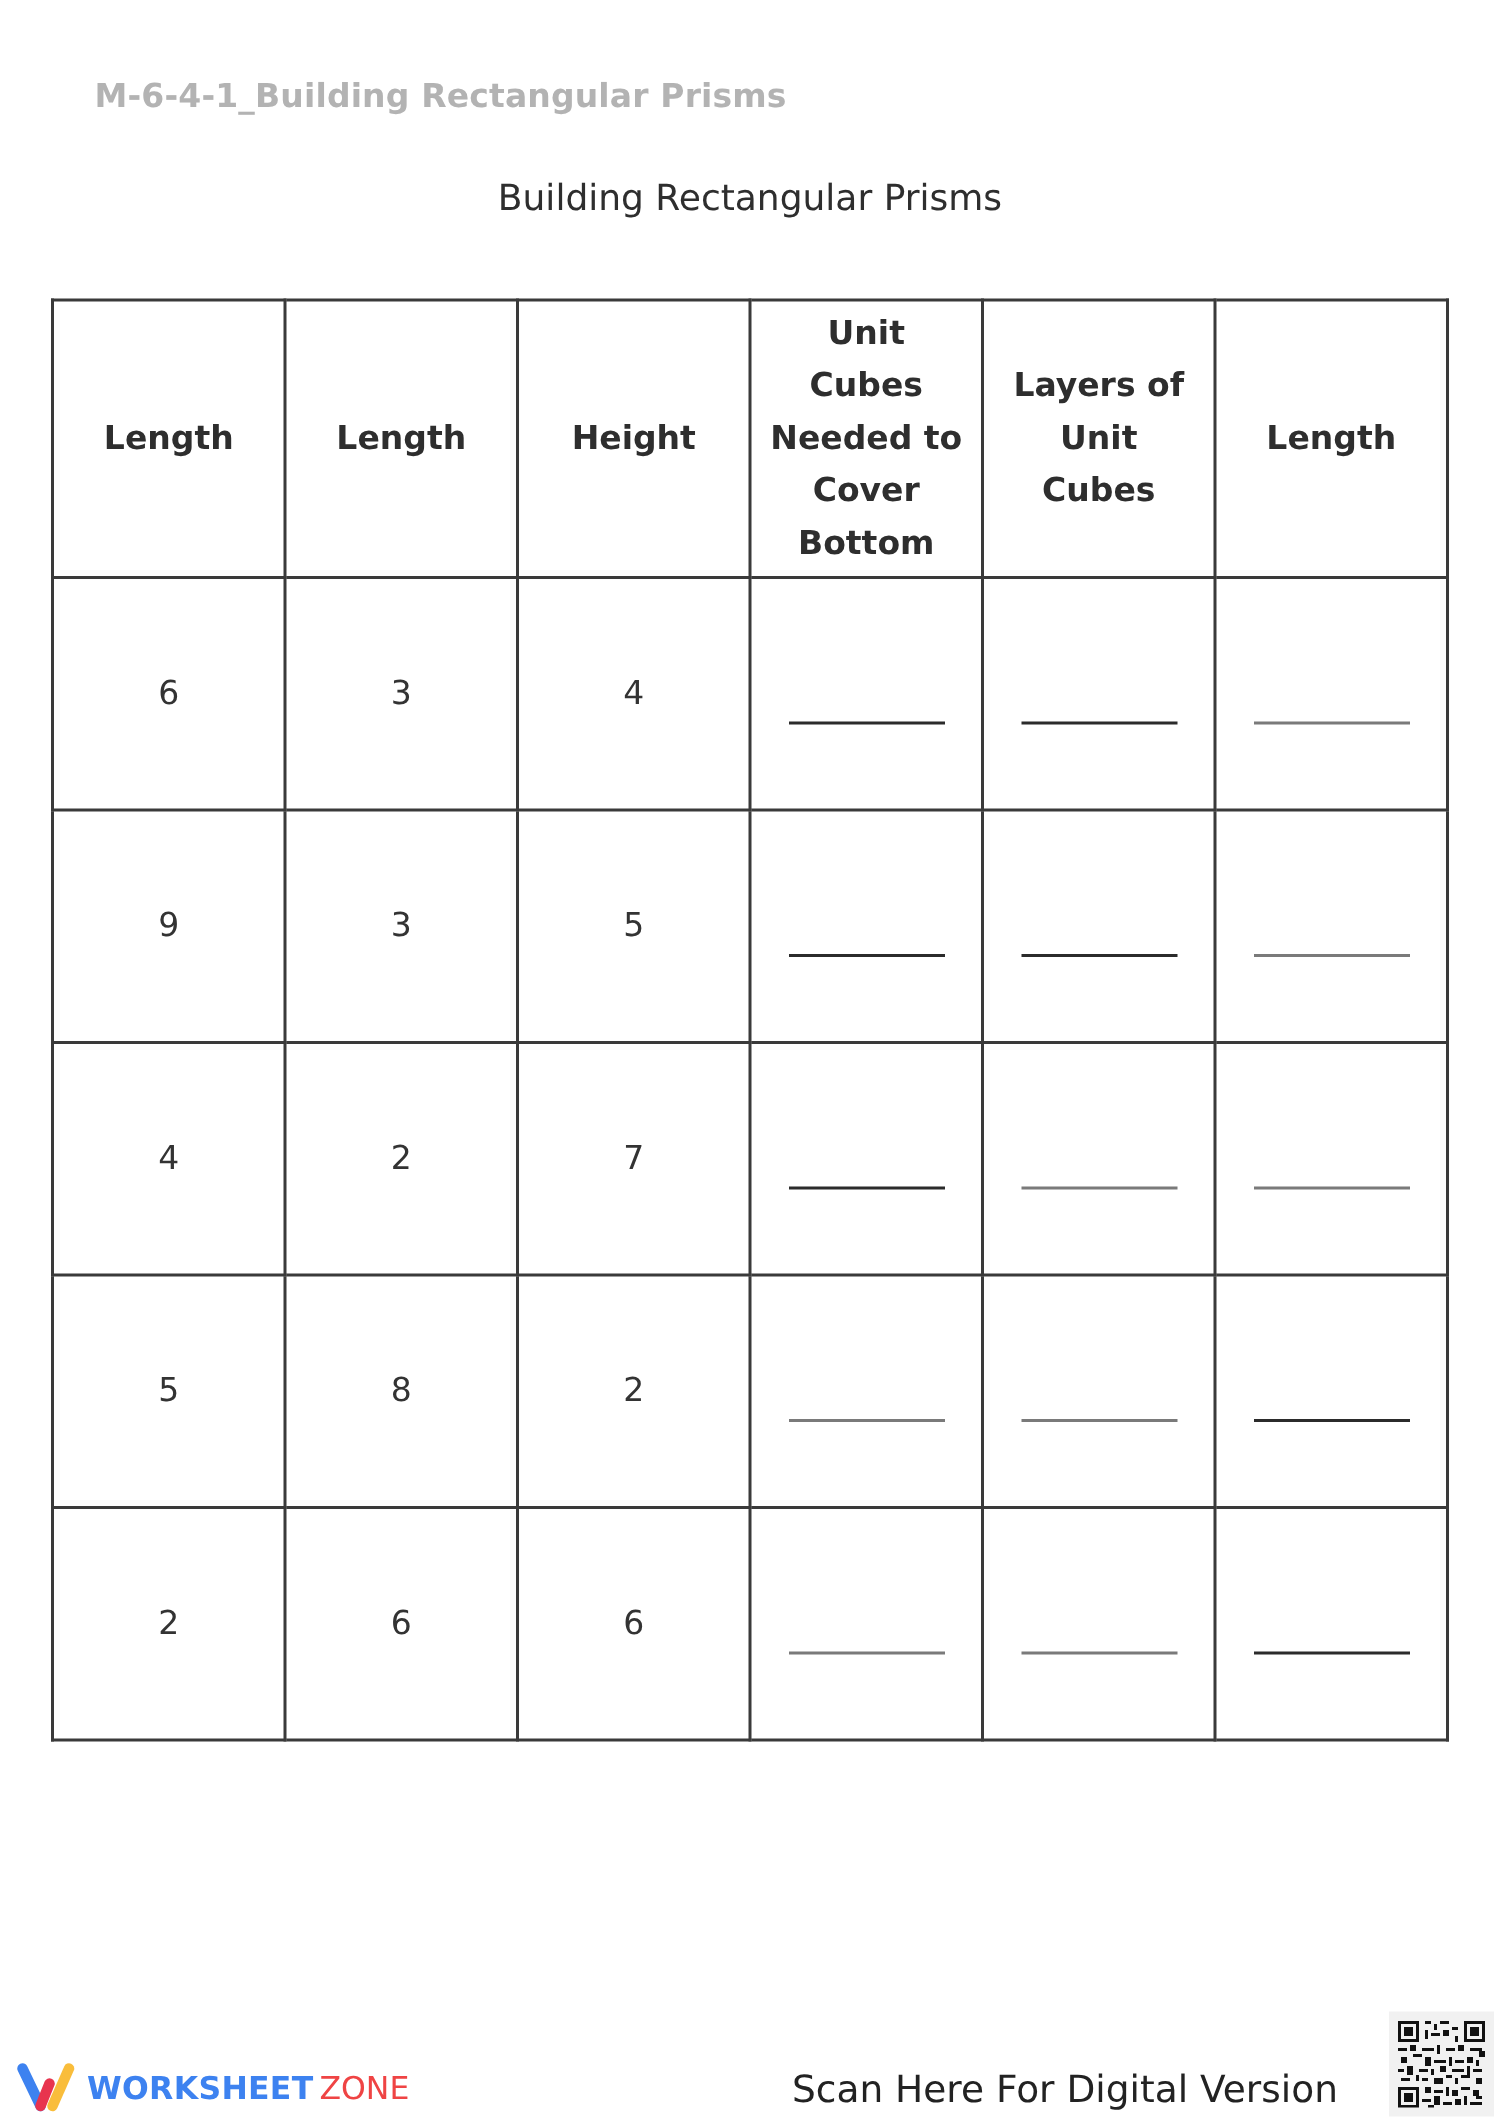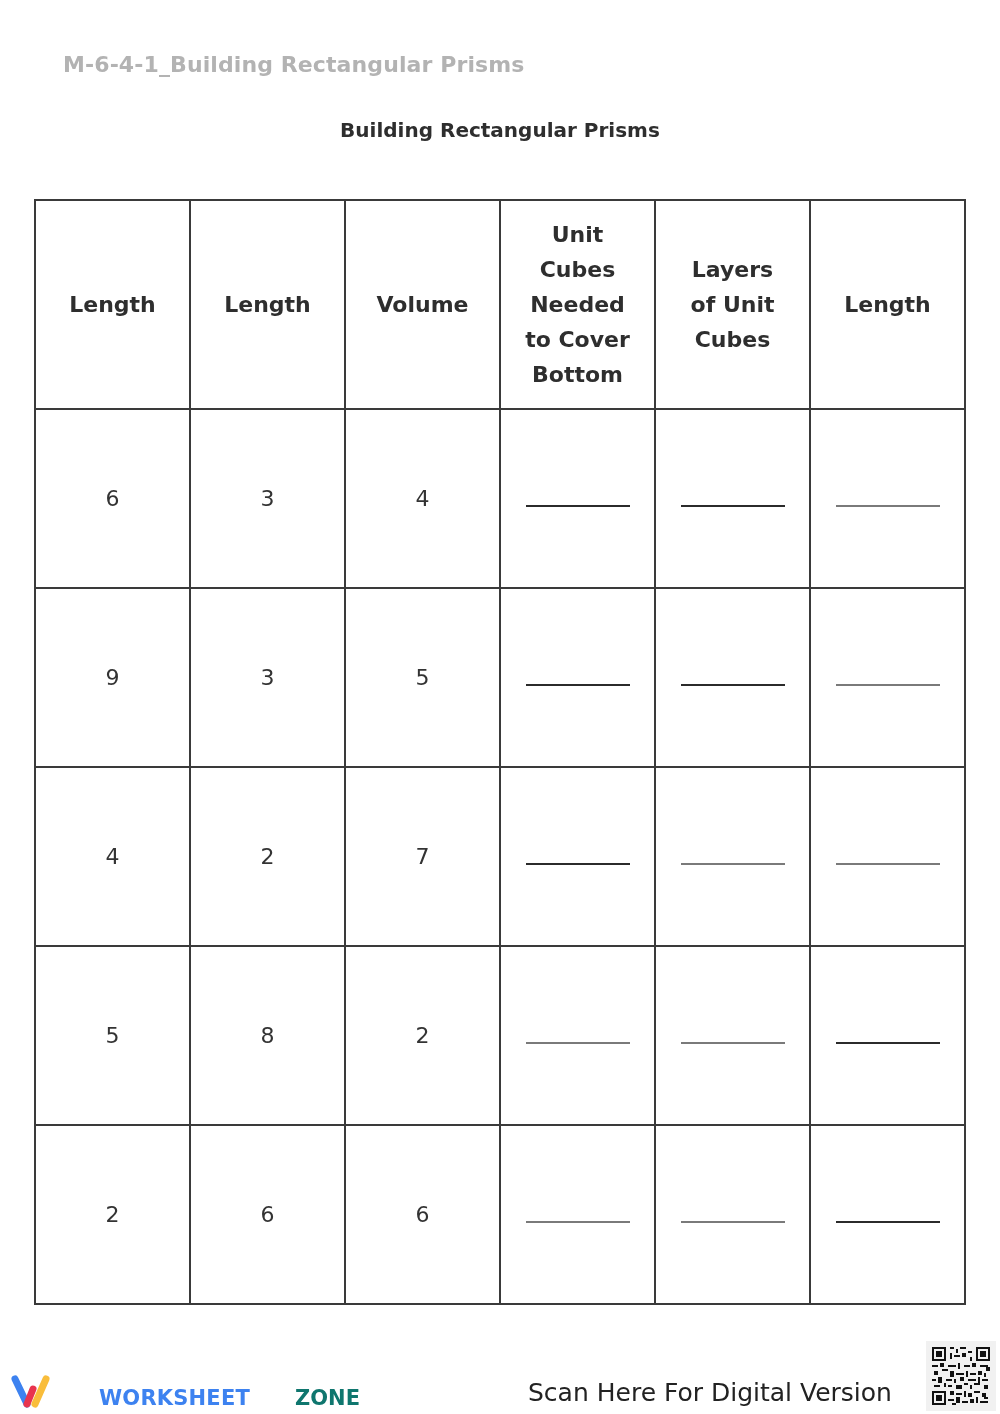--- a/index.html
+++ b/index.html
@@ -24,38 +24,38 @@
       letter-spacing: 0.1px;
       white-space: nowrap;
       font-weight: bold;
     }
     .page-title {
       position: absolute;
       left: 0;
       width: 1000px;
       top: 118px;
       text-align: center;
-      font-size: 20px;
-      font-weight: bold;
+      font-size: 24px;
+      font-weight: normal;
       color: #2e2e2e;
     }
     table.prisms {
       position: absolute;
       left: 34px;
       top: 199px;
       width: 932px;
       border-collapse: collapse;
       table-layout: fixed;
     }
     table.prisms th,
     table.prisms td {
       border: 2px solid #3a3a3a;
       text-align: center;
       vertical-align: middle;
-      padding: 16px;
+      padding: 4px;
     }
     table.prisms th {
       height: 162px;
       font-size: 22px;
       font-weight: bold;
       color: #2e2e2e;
       line-height: 35px;
     }
     table.prisms th .hdr {
       display: inline-block;
@@ -79,39 +79,38 @@
       top: 95px;
     }
     .answer-line.light {
       border-top-color: #7a7a7a;
     }
     .footer-logo {
       position: absolute;
       left: 10px;
       top: 1374px;
       display: flex;
-      align-items: flex-end;
+      align-items: center;
       height: 36px;
-      gap: 41px;
     }
     .logo-mark {
       width: 42px;
       height: 36px;
       margin-right: 6px;
     }
     .logo-word-1 {
       font-size: 21px;
       font-weight: bold;
       color: #3d82f0;
       letter-spacing: 0.2px;
     }
     .logo-word-2 {
       font-size: 21px;
-      font-weight: bold;
-      color: #0f766e;
+      font-weight: normal;
+      color: #ef4444;
       margin-left: 4px;
     }
     .scan-text {
       position: absolute;
       left: 528px;
       top: 1378px;
       font-size: 25px;
       color: #222222;
       white-space: nowrap;
     }
@@ -131,21 +130,21 @@
 <body>
 
 <div class="doc-id">M-6-4-1_Building Rectangular Prisms</div>
 <div class="page-title">Building Rectangular Prisms</div>
 
 <table class="prisms">
   <thead>
     <tr>
       <th><span class="hdr">Length</span></th>
       <th><span class="hdr">Length</span></th>
-      <th><span class="hdr">Volume</span></th>
+      <th><span class="hdr">Height</span></th>
       <th><span class="hdr">Unit Cubes Needed to Cover Bottom</span></th>
       <th><span class="hdr">Layers of Unit Cubes</span></th>
       <th><span class="hdr">Length</span></th>
     </tr>
   </thead>
   <tbody>
     <tr>
       <td>6</td>
       <td>3</td>
       <td>4</td>

